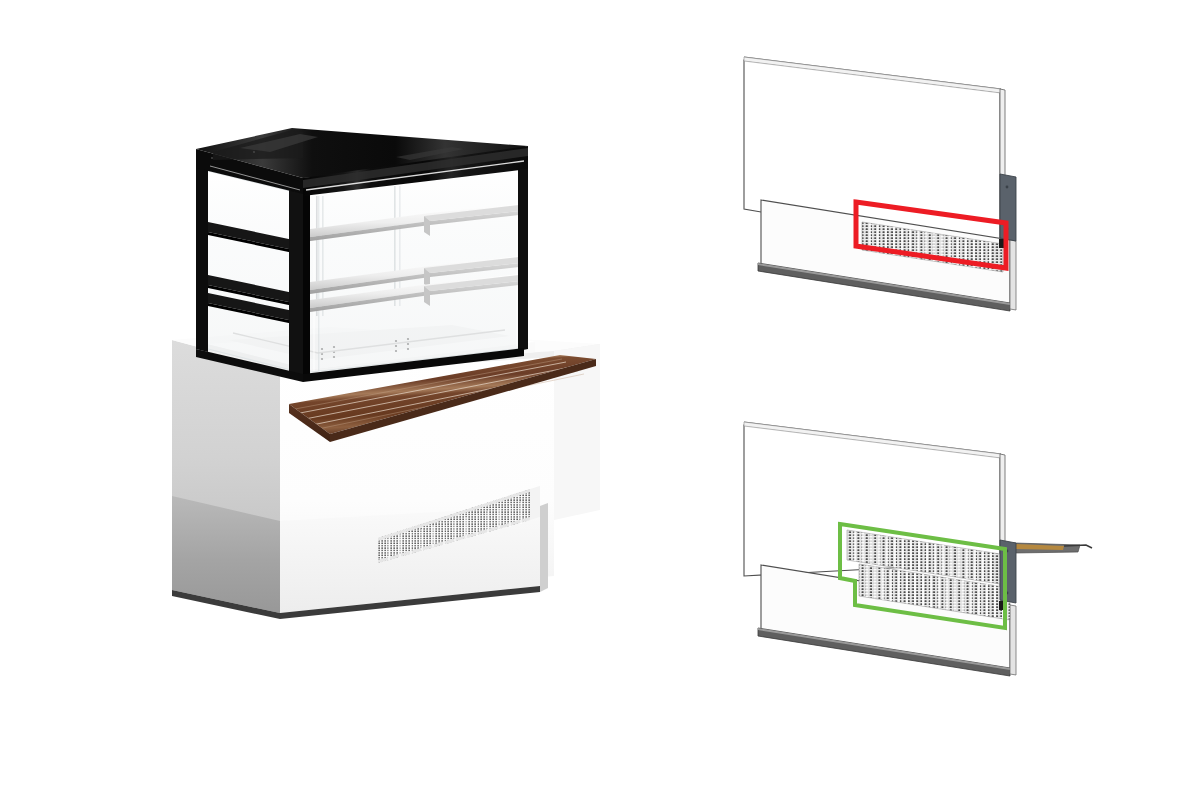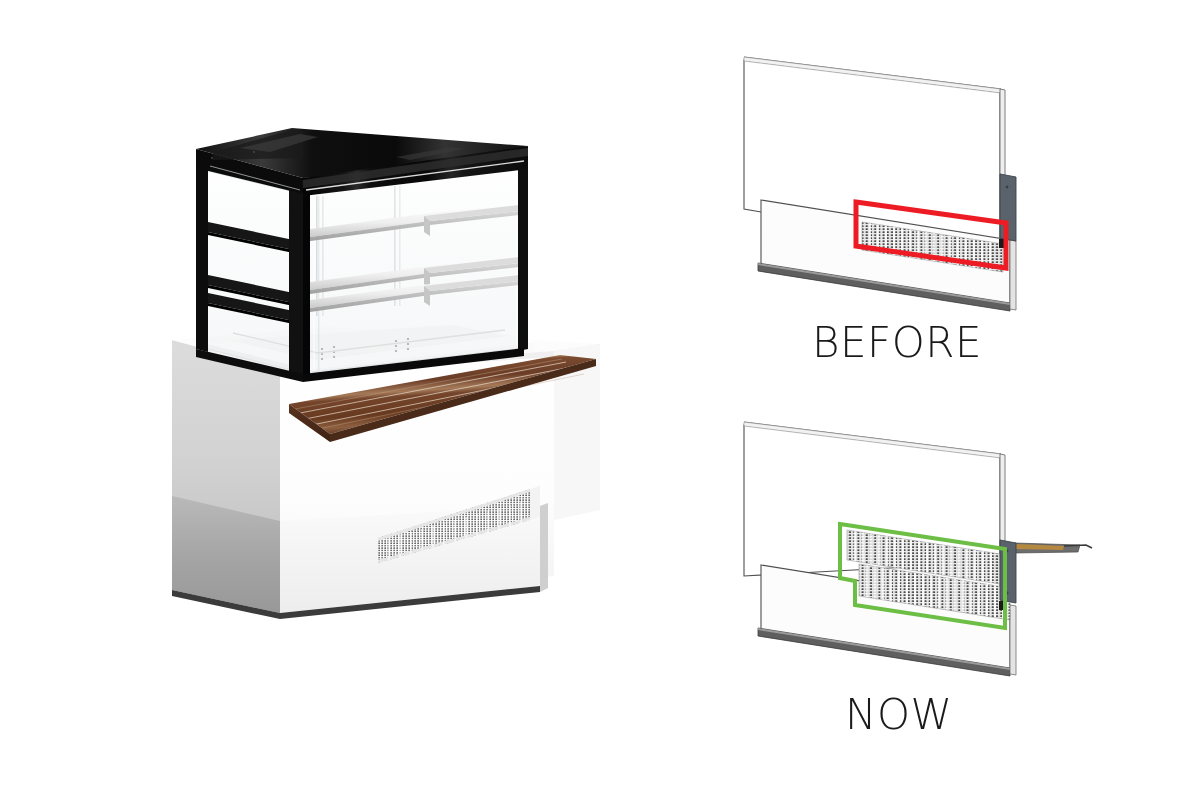--- a/index.html
+++ b/index.html
@@ -358,21 +358,20 @@
         <circle cx="1007" cy="187" r="1.4" fill="#3a4148"></circle>
         <circle cx="1007" cy="229" r="1.4" fill="#3a4148"></circle>
 
         <rect x="999" y="239" width="7" height="9" fill="#1a1a1a"></rect>
       </g>
 
       <polygon points="856,202 1006,223 1006,268 856,246" fill="none" stroke="#ED1C24" stroke-width="5" stroke-linejoin="miter"></polygon>
     </g>
   </svg>
 
-  <div class="panel-label" id="label-before">BEFORE</div>
 
   <svg class="svgwrap" width="1200" height="793" viewBox="0 0 1200 793" xmlns="http://www.w3.org/2000/svg">
     <defs>
       <pattern id="pGrilleNow" width="4.2" height="3.0" patternUnits="userSpaceOnUse">
         <rect width="4.2" height="3.0" fill="#e9e9e9"></rect>
         <rect x="0.5" y="0.35" width="2.1" height="1.7" rx="0.4" fill="#4a4a4a"></rect>
       </pattern>
     </defs>
 
     <g>
@@ -448,15 +447,14 @@
         <circle cx="1007" cy="551" r="1.4" fill="#3a4148"></circle>
         <circle cx="1007" cy="593" r="1.4" fill="#3a4148"></circle>
 
         <rect x="999" y="601" width="7" height="9" fill="#1a1a1a"></rect>
       </g>
 
       <polygon points="840,524 1005,549 1005,628 855,605 855,581 840,578" fill="none" stroke="#6DBE45" stroke-width="4" stroke-linejoin="miter"></polygon>
     </g>
   </svg>
 
-  <div class="panel-label" id="label-now">NOW</div>
 
 </div>
 
 </body></html>

